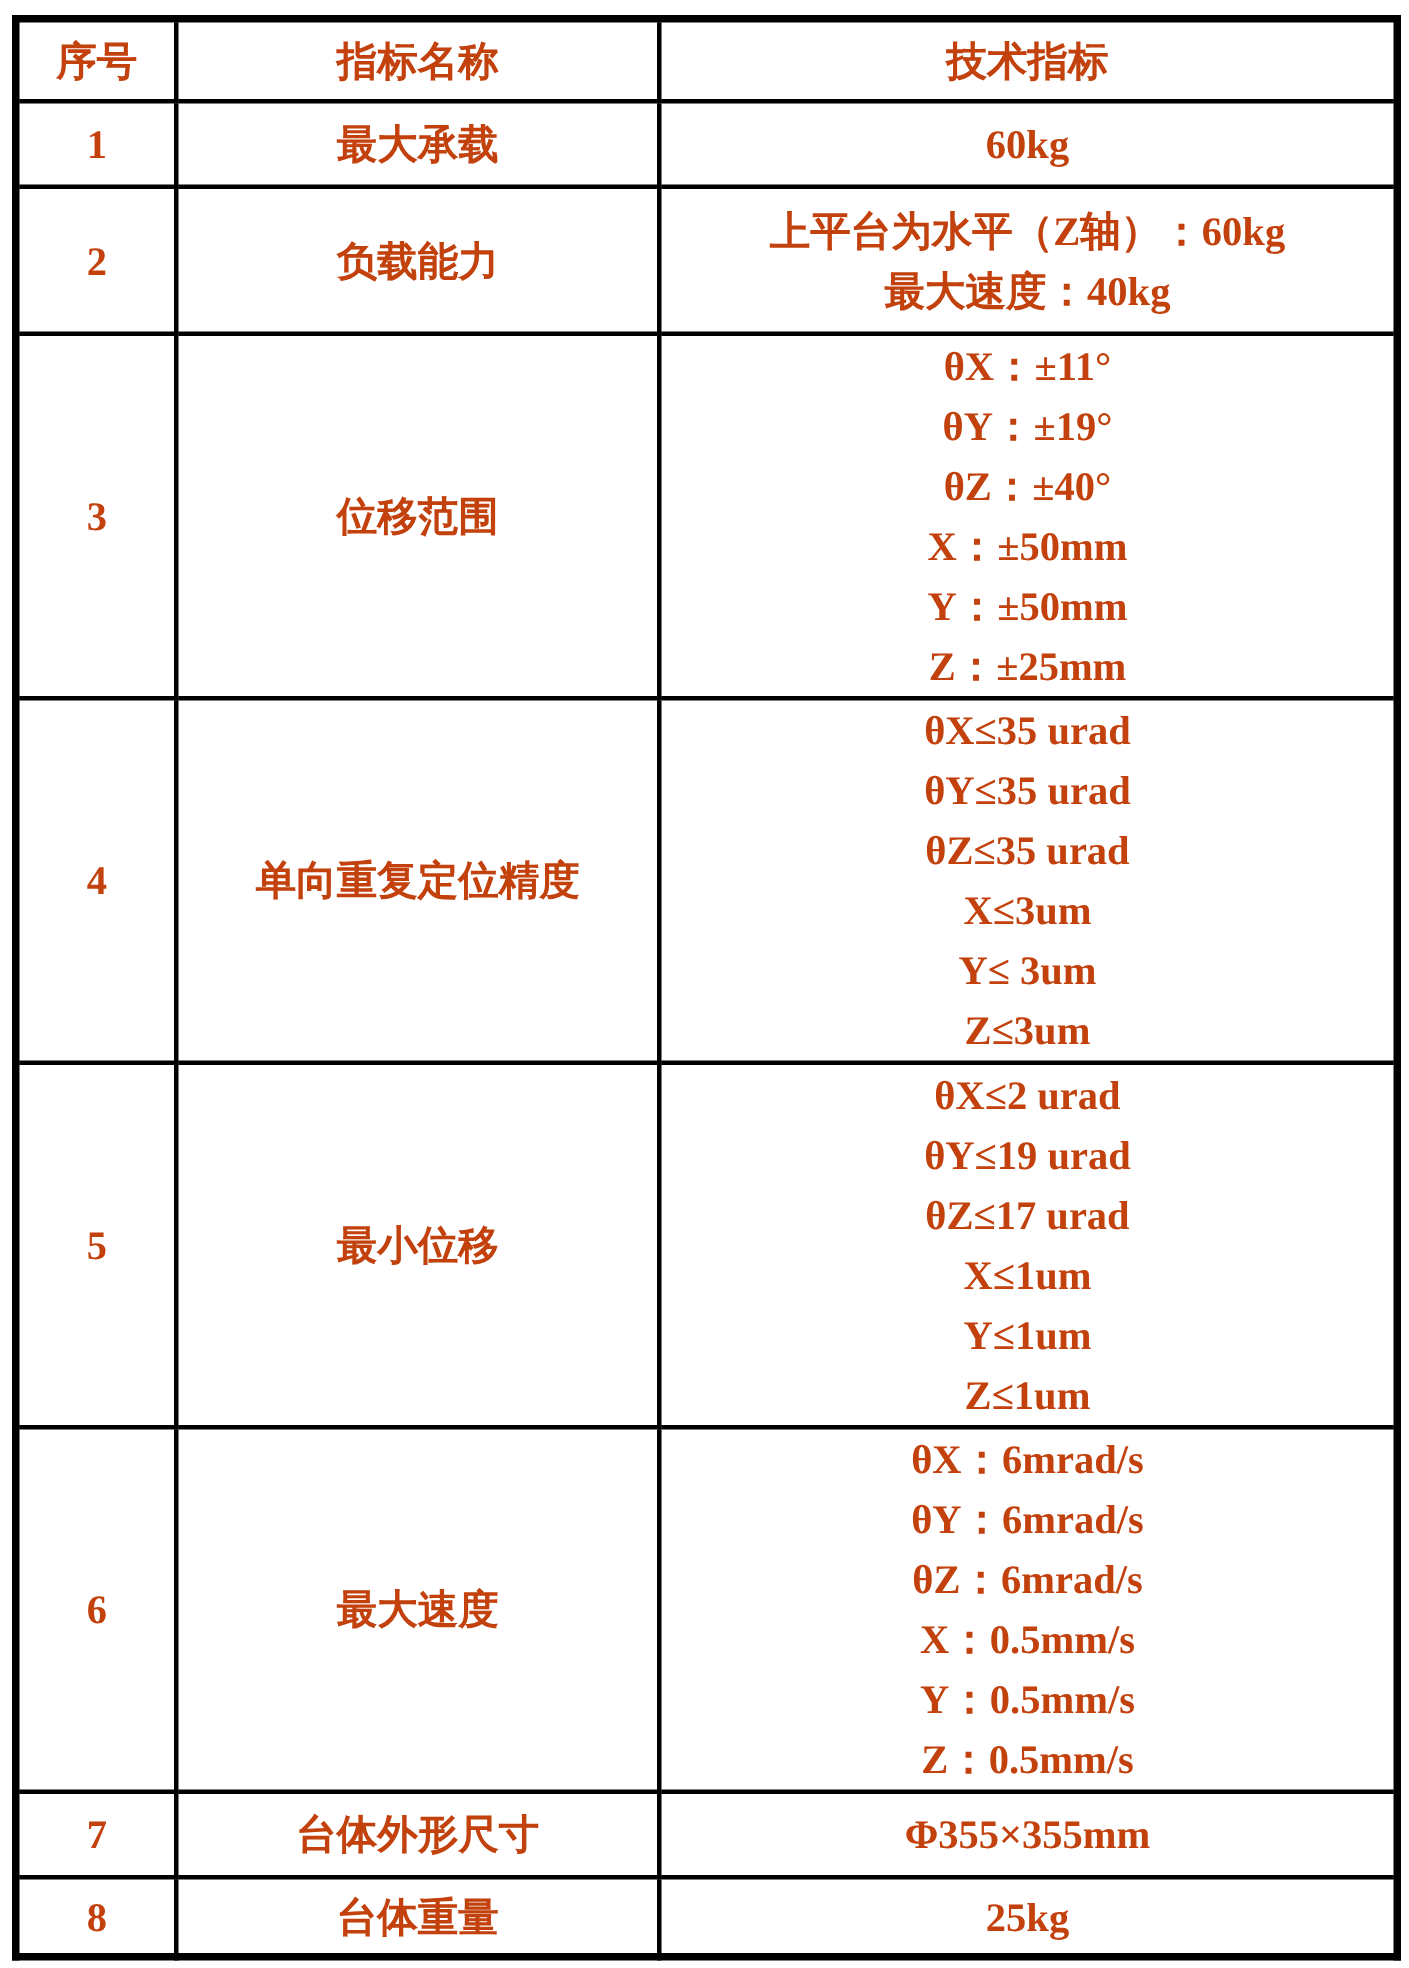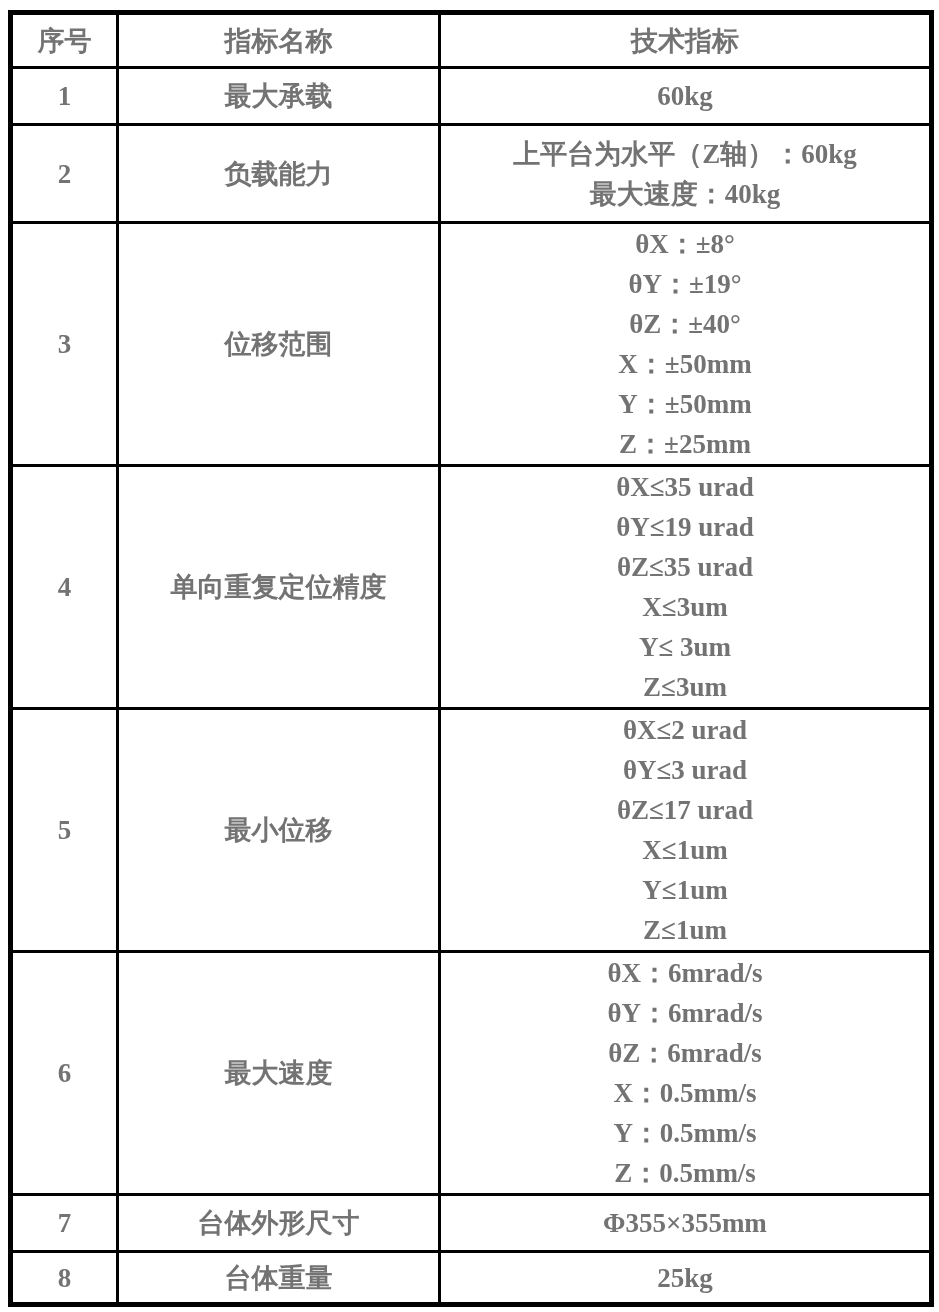--- a/index.html
+++ b/index.html
@@ -28,21 +28,21 @@
     border-collapse: collapse;
     table-layout: fixed;
     border: 5px solid #000000;
   }
   .spec-table th,
   .spec-table td {
     border: 3px solid #000000;
     padding: 0;
     text-align: center;
     vertical-align: middle;
-    color: #737373;
+    color: #c2410c;
     font-weight: bold;
     font-size: 27px;
     line-height: 40px;
     font-family: "Liberation Serif", "DejaVu Serif", serif;
     overflow: hidden;
   }
   
   tr.rh-head { height: 55px; }
   tr.rh-1    { height: 57px; }
   tr.rh-2    { height: 98px; }
@@ -84,46 +84,46 @@
         <td class="cell-name">负载能力</td>
         <td class="cell-spec">
             <div>上平台为水平（Z轴）：60kg</div>
             <div>最大速度：40kg</div>
           </td>
       </tr>
       <tr class="rh-3">
         <td class="cell-no">3</td>
         <td class="cell-name">位移范围</td>
         <td class="cell-spec">
-            <div>θX：±8°</div>
+            <div>θX：±11°</div>
             <div>θY：±19°</div>
             <div>θZ：±40°</div>
             <div>X：±50mm</div>
             <div>Y：±50mm</div>
             <div>Z：±25mm</div>
           </td>
       </tr>
       <tr class="rh-4">
         <td class="cell-no">4</td>
         <td class="cell-name">单向重复定位精度</td>
         <td class="cell-spec">
             <div>θX≤35 urad</div>
-            <div>θY≤19 urad</div>
+            <div>θY≤35 urad</div>
             <div>θZ≤35 urad</div>
             <div>X≤3um</div>
             <div>Y≤ 3um</div>
             <div>Z≤3um</div>
           </td>
       </tr>
       <tr class="rh-5">
         <td class="cell-no">5</td>
         <td class="cell-name">最小位移</td>
         <td class="cell-spec">
             <div>θX≤2 urad</div>
-            <div>θY≤3 urad</div>
+            <div>θY≤19 urad</div>
             <div>θZ≤17 urad</div>
             <div>X≤1um</div>
             <div>Y≤1um</div>
             <div>Z≤1um</div>
           </td>
       </tr>
       <tr class="rh-6">
         <td class="cell-no">6</td>
         <td class="cell-name">最大速度</td>
         <td class="cell-spec">

